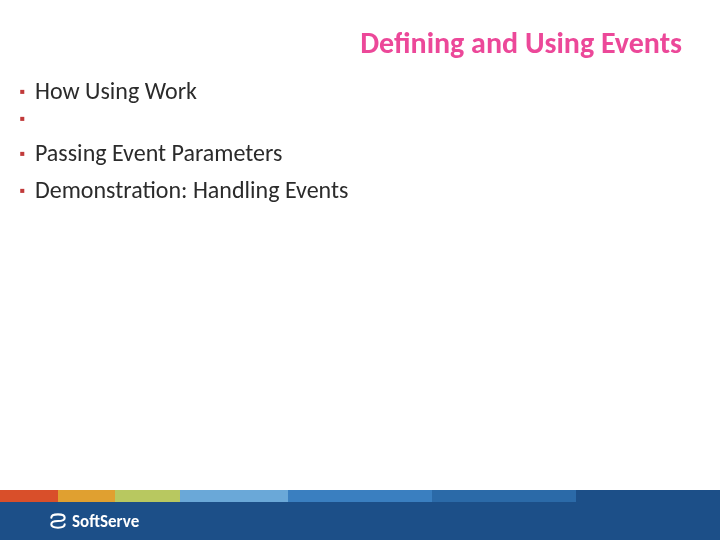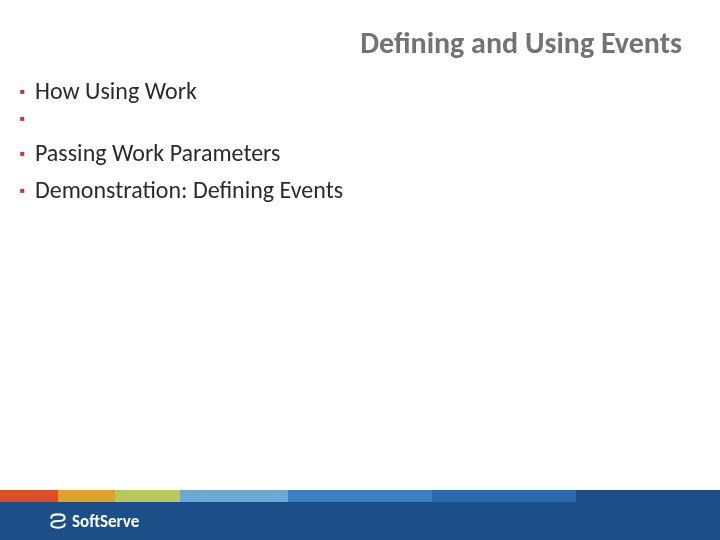--- a/index.html
+++ b/index.html
@@ -15,21 +15,21 @@
     width: 100%;
     height: 100%;
     position: relative;
   }
   .title {
     position: absolute;
     top: 24px;
     right: 38px;
     font-size: 30px;
     font-weight: 700;
-    color: #737373;
+    color: #ec4899;
     text-align: right;
   }
   .content {
     position: absolute;
     top: 76px;
     left: 20px;
     right: 40px;
   }
   .bullet-item {
     display: flex;
@@ -94,25 +94,25 @@
   <div class="content">
     <div class="bullet-item">
       <span class="bullet-marker">▪</span>
       <span>How Using Work</span>
     </div>
     <div class="bullet-item">
       <span class="bullet-marker">▪</span>
     </div>
     <div class="bullet-item">
       <span class="bullet-marker">▪</span>
-      <span>Passing Work Parameters</span>
+      <span>Passing Event Parameters</span>
     </div>
     <div class="bullet-item">
       <span class="bullet-marker">▪</span>
-      <span>Demonstration: Defining Events</span>
+      <span>Demonstration: Handling Events</span>
     </div>
   </div>
 
   <div class="footer">
     <div class="footer-stripe"></div>
     <div class="footer-bar">
       <div class="logo">
         <svg class="logo-icon" viewBox="0 0 24 24">
           <path d="M4 8 Q4 4 12 4 Q20 4 20 8 Q20 12 12 12 Q4 12 4 16 Q4 20 12 20 Q20 20 20 16" stroke="#ffffff" stroke-width="2.5" fill="none" stroke-linecap="round"></path>
         </svg>

